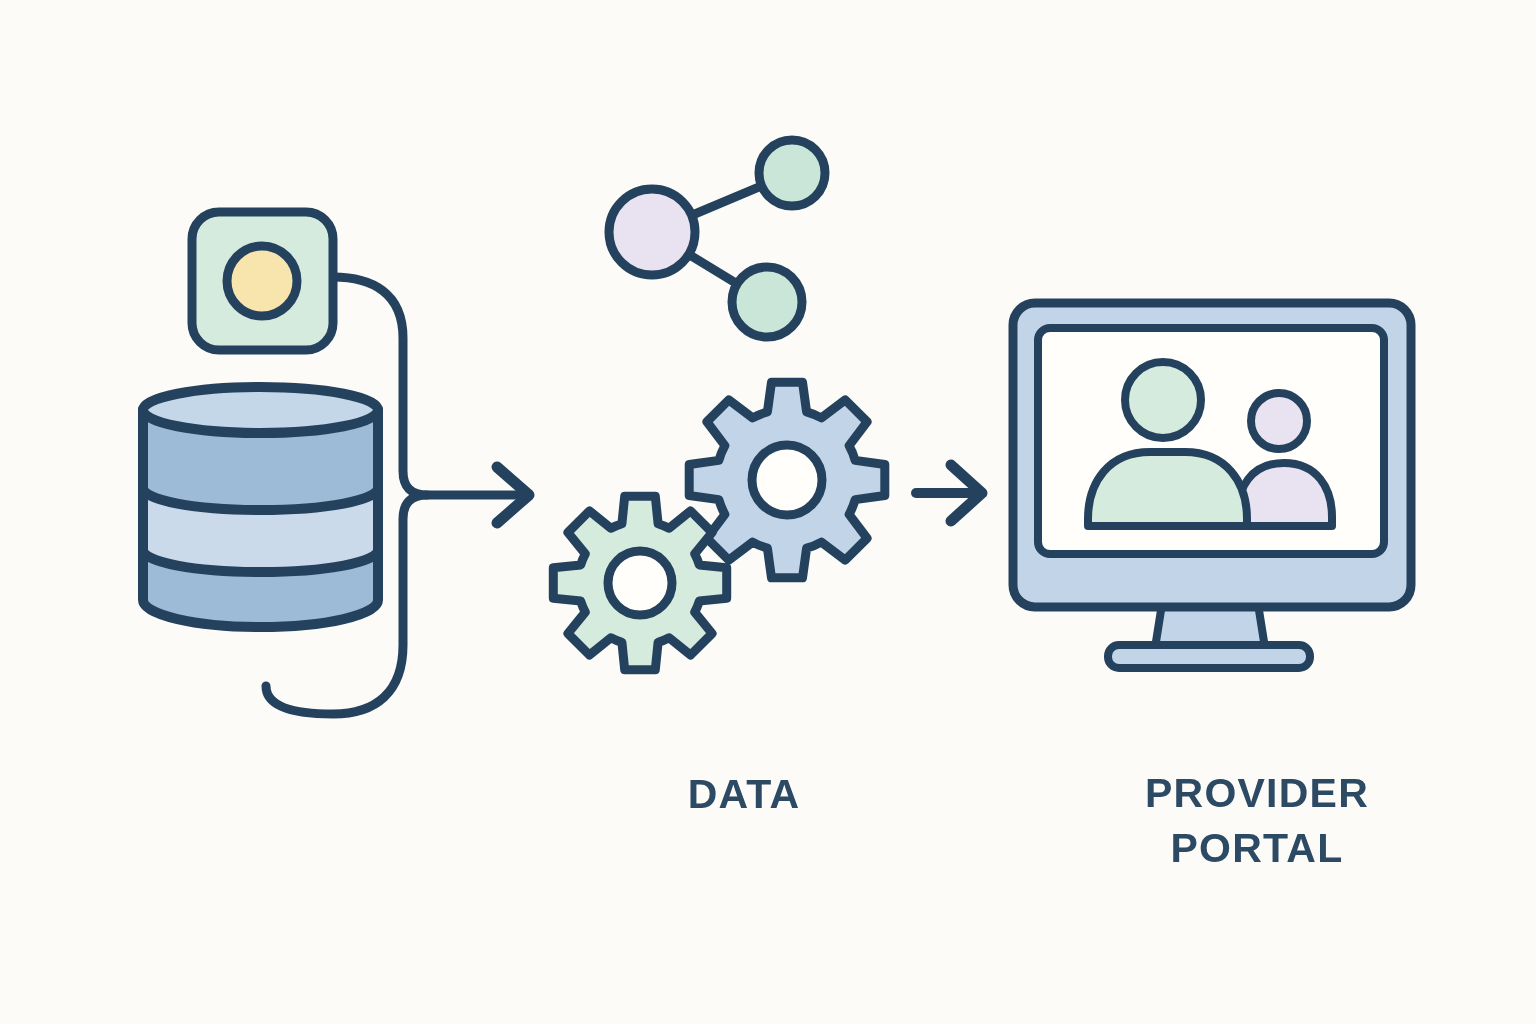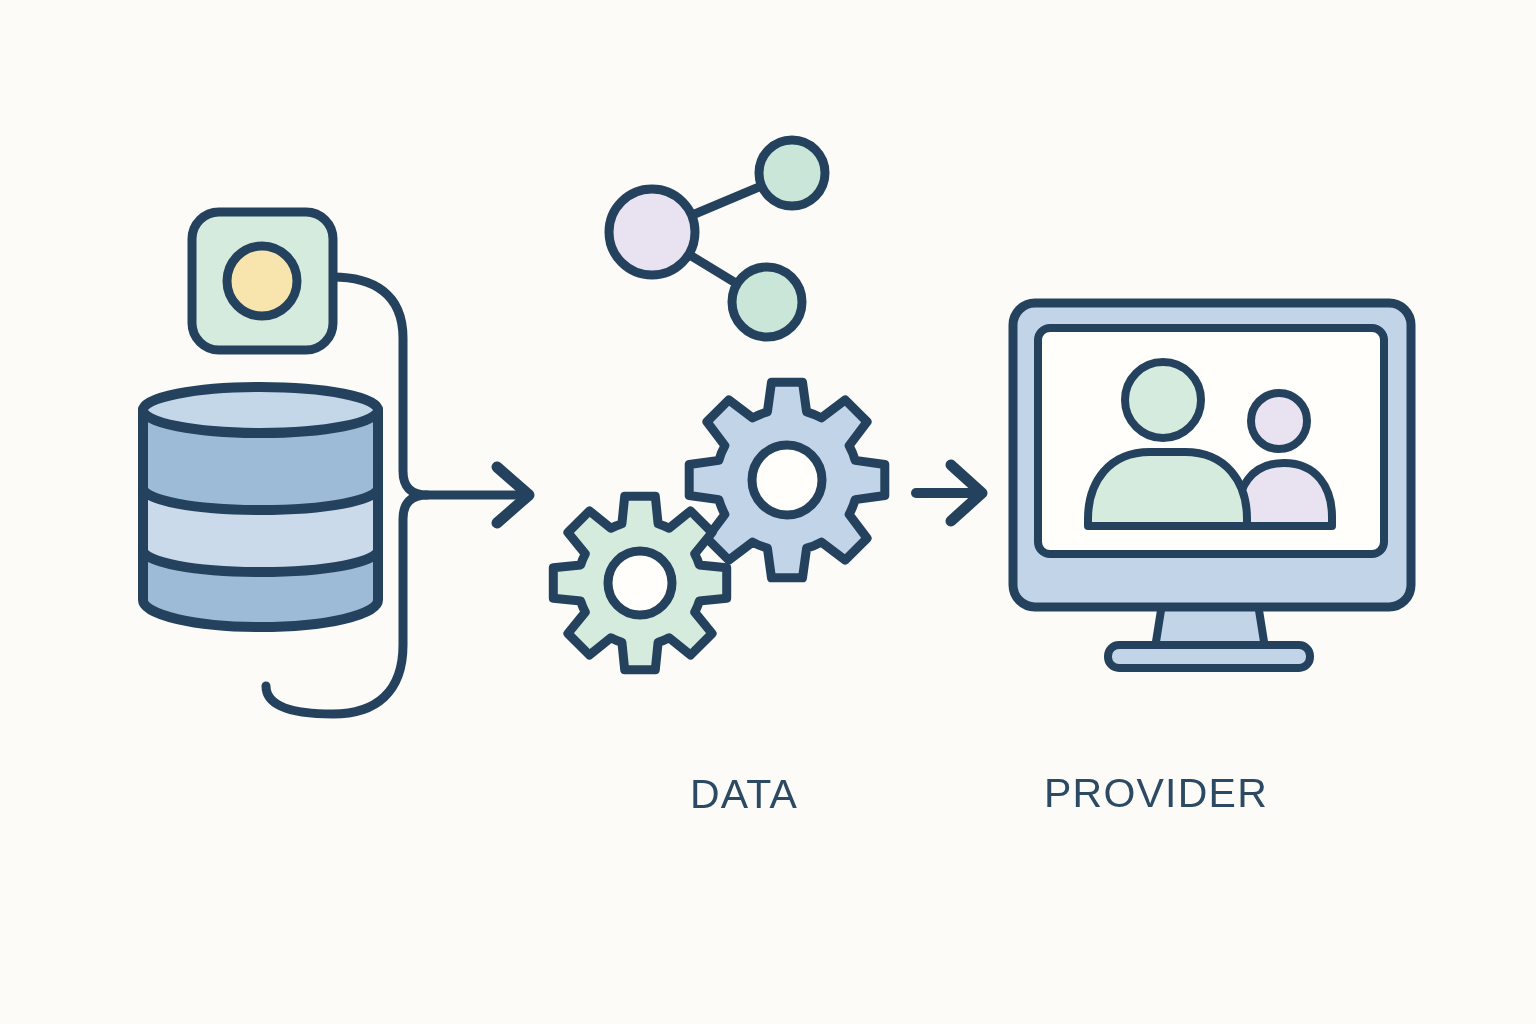--- a/index.html
+++ b/index.html
@@ -8,21 +8,21 @@
     background:#fcfbf7;
     font-family:"Liberation Sans",sans-serif;
     overflow:hidden;
   }
   .canvas{position:relative;width:1536px;height:1024px;}
   .canvas > svg{position:absolute;left:0;top:0;}
   .label{
     position:absolute;
     transform:translateX(-50%);
     text-align:center;
-    font-weight:normal;
+    font-weight:bold;
     font-size:41px;
     line-height:55px;
     letter-spacing:0.03em;
     color:#2c4a63;
     white-space:nowrap;
   }
 </style>
 </head>
 <body style="background: rgb(252, 251, 247);">
 
@@ -79,17 +79,18 @@
       <path stroke-width="8" d="M1237,526 L1237,517 C1237,488 1251,463 1284,463 C1317,463 1332,488 1332,517 L1332,526 Z" fill="#e9e3f1"></path>
       <path stroke-width="8" d="M1088,526 L1088,519 C1088,482 1109,452 1150,452 L1185,452 C1226,452 1247,482 1247,519 L1247,526 Z" fill="#d5ebde"></path>
       <circle stroke-width="8" cx="1163" cy="400" r="38" fill="#d5ebde"></circle>
       <circle stroke-width="8" cx="1279" cy="421" r="28" fill="#e9e3f1"></circle>
     </g>
   </svg>
 
   <div class="label" style="left:744px;top:767px">
     <div>DATA</div>
   </div>
-  <div class="label" style="left:1156px;top:766px">
+  <div class="label" style="left:1257px;top:766px">
     <div>PROVIDER</div>
+    <div>PORTAL</div>
   </div>
 
 </div>
 
 </body></html>

